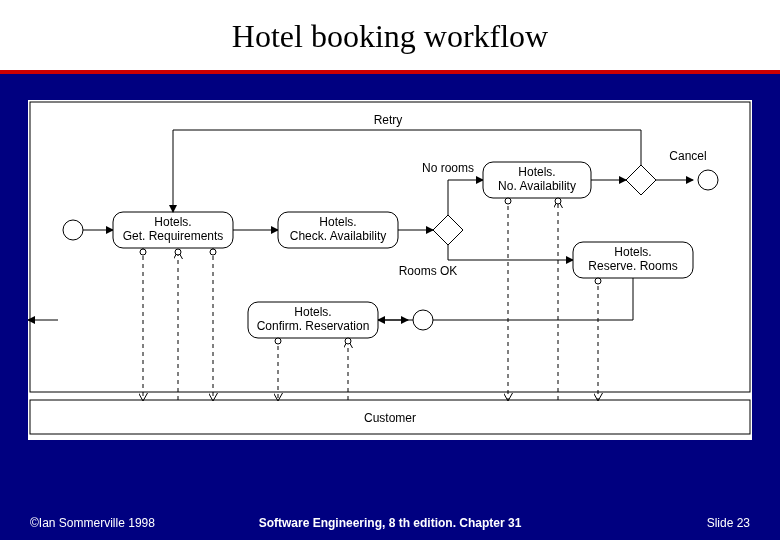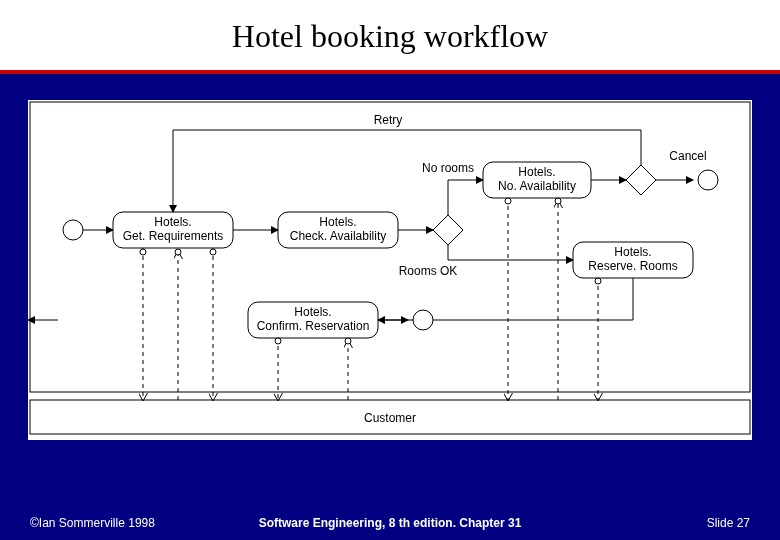--- a/index.html
+++ b/index.html
@@ -171,16 +171,16 @@
 
       <line x1="570" y1="178" x2="570" y2="300" class="edge dashed" marker-end="url(#openarrow)"></line>
       <circle cx="570" cy="181" r="3" fill="#fff" stroke="#000"></circle>
 
     </svg>
   </div>
 
   <div class="footer">
     <span class="left">©Ian Sommerville 1998</span>
     <span class="mid">Software Engineering, 8 th edition. Chapter 31</span>
-    <span class="right">Slide 27</span>
+    <span class="right">Slide 23</span>
   </div>
 
 </div>
 
 </body></html>

